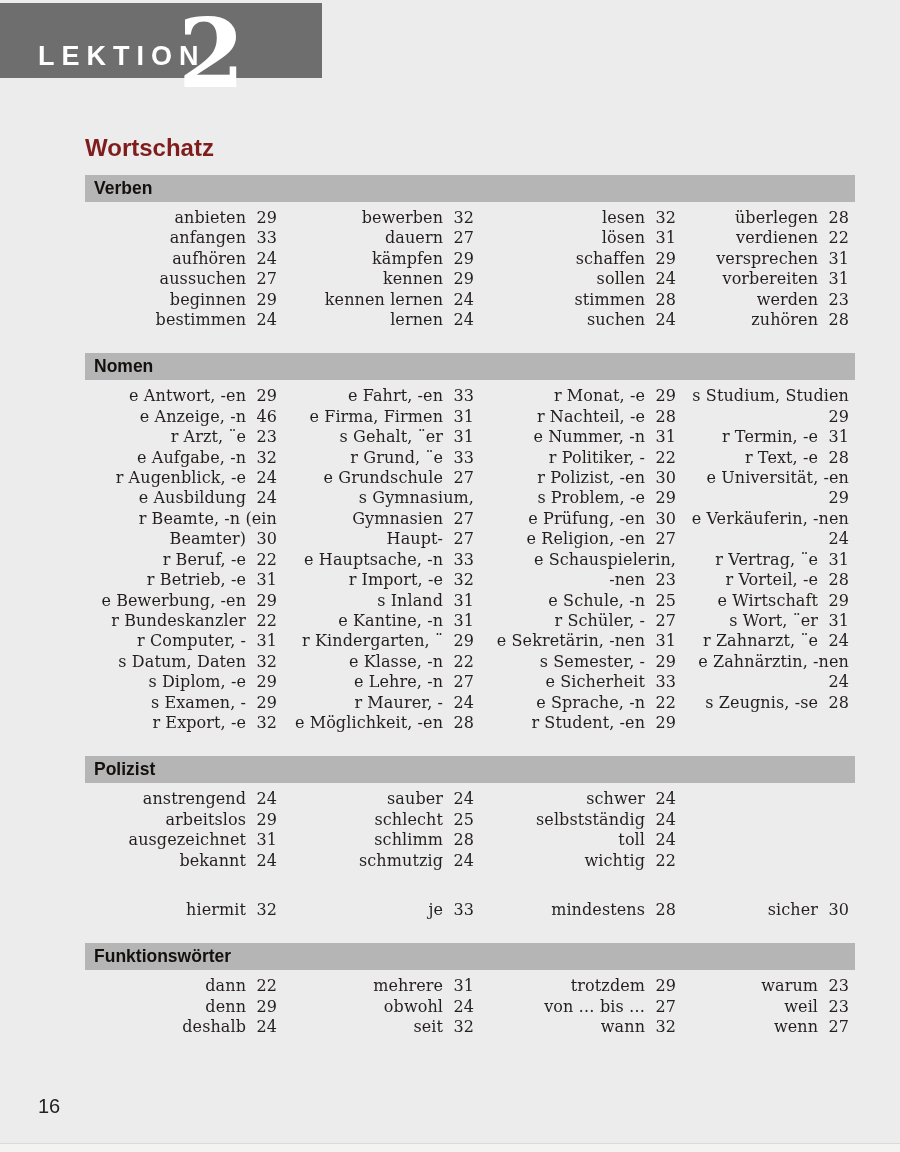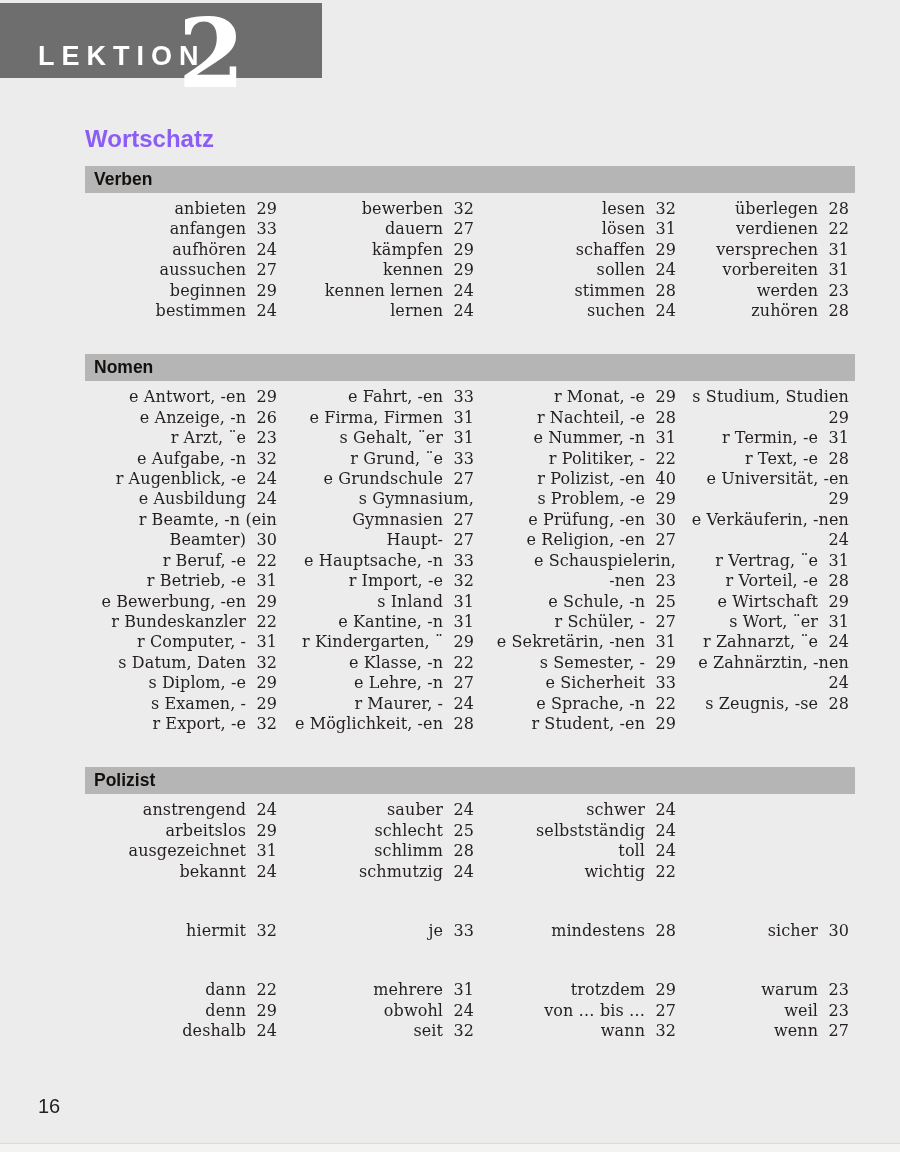--- a/index.html
+++ b/index.html
@@ -30,24 +30,24 @@
     color:#ffffff;
   }
   
   .content{
     position:absolute;left:85px;top:122px;
     width:770px;
   }
   .page-title{
     font-family:"Liberation Sans", sans-serif;
     font-weight:bold;font-size:24px;
-    color:#8b5cf6;
-    margin:3px 0 13px 0;
-  }
-  .vocab-section{margin:0 0 12px 0;}
+    color:#7f1d1d;
+    margin:12px 0 13px 0;
+  }
+  .vocab-section{margin:0 0 2px 0;}
   .section-bar{
     background:#b5b5b5;
     height:27px;line-height:27px;
     padding-left:9px;
     font-family:"Liberation Sans", sans-serif;
     font-weight:bold;font-size:17.5px;
     color:#14100e;
   }
   .section-grid{
     display:grid;
@@ -124,21 +124,21 @@
             <div class="entry">werden  23</div>
             <div class="entry">zuhören  28</div>
           </div>
         </div>
       </section>
       <section class="vocab-section">
         <div class="section-bar">Nomen</div>
         <div class="section-grid">
           <div class="vocab-col">
             <div class="entry">e Antwort, -en  29</div>
-            <div class="entry">e Anzeige, -n  26</div>
+            <div class="entry">e Anzeige, -n  46</div>
             <div class="entry">r Arzt, ¨e  23</div>
             <div class="entry">e Aufgabe, -n  32</div>
             <div class="entry">r Augenblick, -e  24</div>
             <div class="entry">e Ausbildung  24</div>
             <div class="entry">r Beamte, -n (ein</div>
             <div class="entry">  Beamter)  30</div>
             <div class="entry">r Beruf, -e  22</div>
             <div class="entry">r Betrieb, -e  31</div>
             <div class="entry">e Bewerbung, -en  29</div>
             <div class="entry">r Bundeskanzler  22</div>
@@ -165,21 +165,21 @@
             <div class="entry">e Klasse, -n  22</div>
             <div class="entry">e Lehre, -n  27</div>
             <div class="entry">r Maurer, -  24</div>
             <div class="entry">e Möglichkeit, -en  28</div>
           </div>
           <div class="vocab-col">
             <div class="entry">r Monat, -e  29</div>
             <div class="entry">r Nachteil, -e  28</div>
             <div class="entry">e Nummer, -n  31</div>
             <div class="entry">r Politiker, -  22</div>
-            <div class="entry">r Polizist, -en  40</div>
+            <div class="entry">r Polizist, -en  30</div>
             <div class="entry">s Problem, -e  29</div>
             <div class="entry">e Prüfung, -en  30</div>
             <div class="entry">e Religion, -en  27</div>
             <div class="entry">e Schauspielerin,</div>
             <div class="entry">  -nen  23</div>
             <div class="entry">e Schule, -n  25</div>
             <div class="entry">r Schüler, -  27</div>
             <div class="entry">e Sekretärin, -nen  31</div>
             <div class="entry">s Semester, -  29</div>
             <div class="entry">e Sicherheit  33</div>
@@ -238,20 +238,21 @@
           </div>
           <div class="vocab-col">
             <div class="entry">mindestens  28</div>
           </div>
           <div class="vocab-col">
             <div class="entry">sicher  30</div>
           </div>
         </div>
       </section>
       <section class="vocab-section">
+        <div class="section-bar">Funktionswörter</div>
         <div class="section-grid">
           <div class="vocab-col">
             <div class="entry">dann  22</div>
             <div class="entry">denn  29</div>
             <div class="entry">deshalb  24</div>
           </div>
           <div class="vocab-col">
             <div class="entry">mehrere  31</div>
             <div class="entry">obwohl  24</div>
             <div class="entry">seit  32</div>

